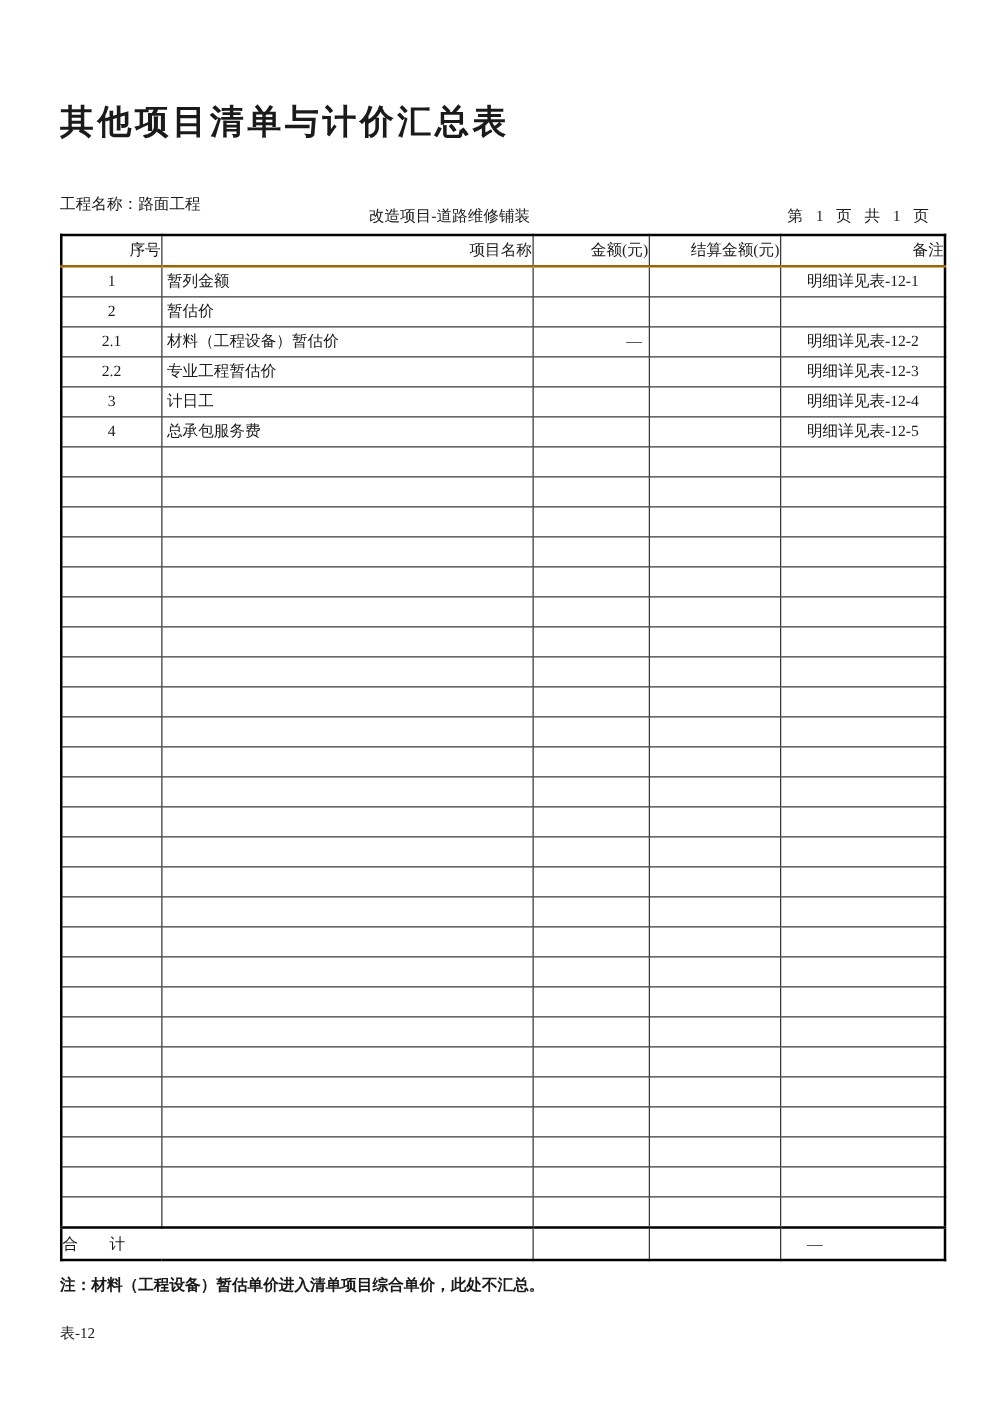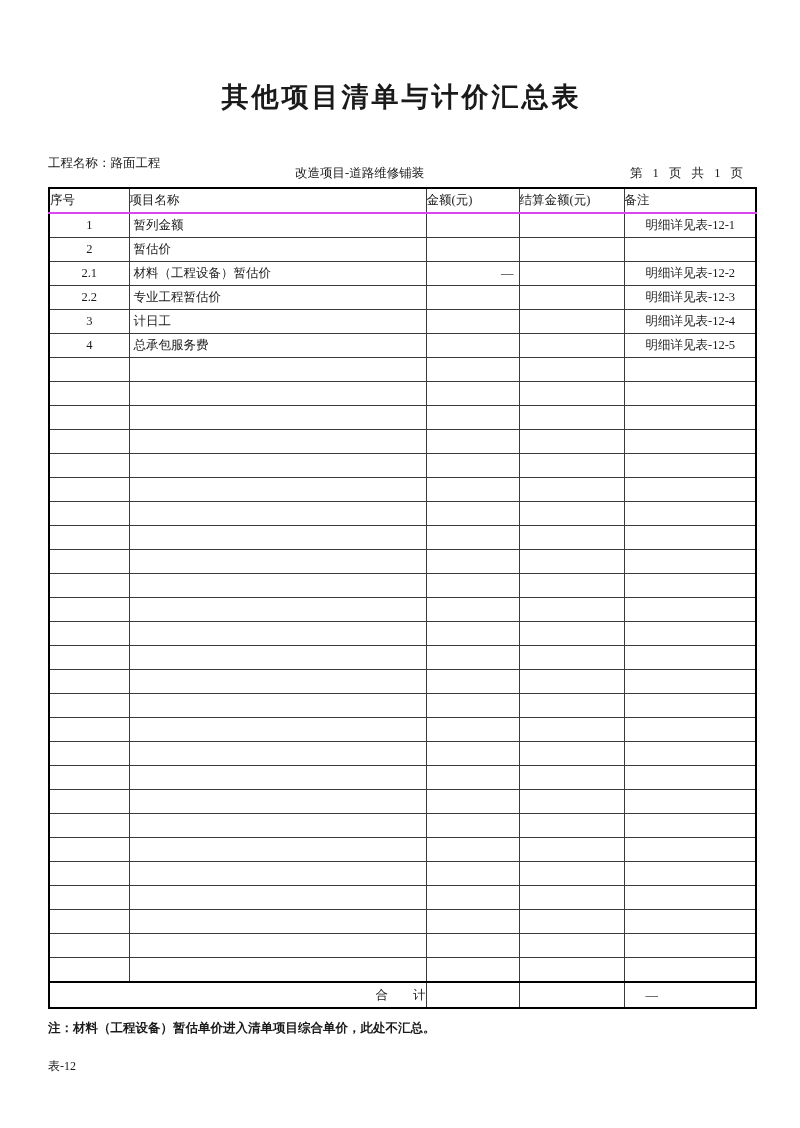--- a/index.html
+++ b/index.html
@@ -18,21 +18,21 @@
   .page {
     box-sizing: border-box;
     width: 800px;
     height: 1128px;
     padding: 82px 45px 0 48px;
   }
   .title {
     margin: 0;
     font-size: 27px;
     font-weight: 600;
-    text-align: center;
+    text-align: left;
     letter-spacing: 3px;
     line-height: 1.15;
     white-space: nowrap;
   }
   .meta {
     position: relative;
     height: 37px;
     margin-top: 33px;
     font-size: 12.5px;
     line-height: 15px;
@@ -73,34 +73,34 @@
   th, td {
     border: 1px solid #3a3a3a;
     height: 23px;
     padding: 0;
     overflow: hidden;
     white-space: nowrap;
     vertical-align: middle;
     font-weight: normal;
   }
   thead th {
-    text-align: left;
-    border-bottom: 2px solid #d946ef;
+    text-align: right;
+    border-bottom: 2px solid #a16207;
   }
   td.no     { text-align: center; }
   td.name   { text-align: left; padding-left: 4px; }
   td.amount { text-align: right; padding-right: 5px; }
   td.settle { text-align: right; padding-right: 5px; }
   td.remark { text-align: left; padding-left: 21px; }
   tfoot td {
     border-top: 2px solid #000;
     height: 24px;
   }
   tfoot td.total-label {
-    text-align: right;
+    text-align: left;
     letter-spacing: 0;
     margin-top: 31px;
   }
   .note {
     margin-top: 11px;
     font-size: 12.5px;
     font-weight: bold;
     white-space: nowrap;
   }
   .form-tag {

